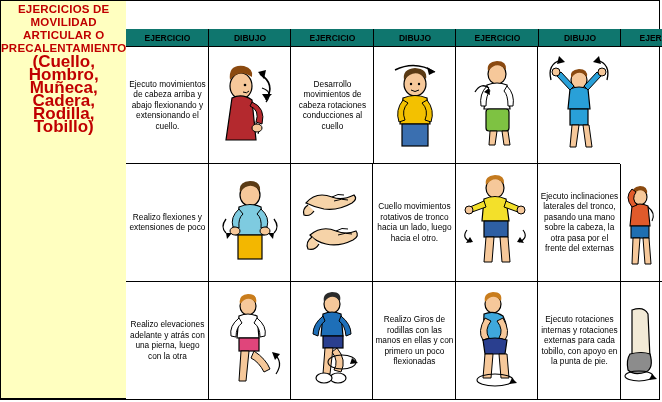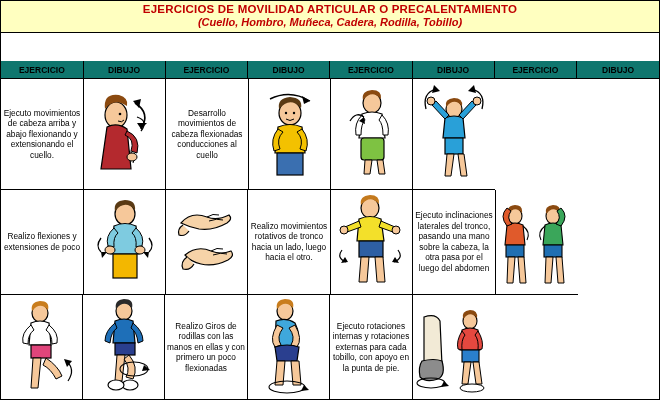--- a/index.html
+++ b/index.html
@@ -6,43 +6,42 @@
   body{
     width:662px;height:402px;
     background:#ffffff;
     font-family:"Liberation Sans", sans-serif;
     overflow:hidden;
   }
   .sheet{
     width:660px;height:400px;
     border:1px solid #000;
     box-sizing:border-box;
-    display:flex;flex-direction:column;
+    display:flex;flex-direction:row;
     background:#ffffff;
   }
   
   .title-block{
     border-bottom:1px solid #000;
     background:#ffffc0;
     text-align:center;
     padding:2px 0 3px 0;
   }
   .title-line1{
     color:#c00000;
     font-weight:bold;
     font-size:11.5px;
     letter-spacing:.2px;
     line-height:13px;
   }
   .title-line2{
     color:#c00000;
     font-weight:bold;
-    font-size:11px;
+    font-size:17px;
     line-height:13px;
-    font-style:italic;
   }
   
   .grid{
     flex:1;
     display:flex;flex-direction:column;
   }
   .row{display:flex;}
   .head-row{height:18px;background:#0f766e;margin-top:28px;}
   .head-cell{
     border-right:1px solid #000;
@@ -134,21 +133,21 @@
 
             <path d="M50 16 q16 10 6 26" stroke="#000" fill="none" stroke-width="1.6"></path>
             <polygon points="56,42 52,36 62,36" fill="#000"></polygon>
             <polygon points="48,14 56,12 54,21" fill="#000"></polygon>
             <path d="M52 30 q12 4 4 14" stroke="#000" fill="none" stroke-width="1.3"></path>
           </svg>
         </div>
       </div>
 
       <div class="cell c-txt2">
-        <div class="txt">Desarrollo movimientos de cabeza flexionadas conducciones al cuello</div>
+        <div class="txt">Desarrollo movimientos de cabeza rotaciones conducciones al cuello</div>
       </div>
 
       <div class="cell c-img2">
         <div class="pic">
           <svg width="80" height="95" viewBox="0 0 80 95">
             <ellipse cx="40" cy="26" rx="11" ry="12" fill="#f6c89a" stroke="#000" stroke-width="1.2"></ellipse>
             <path d="M29 22 q11 -13 22 -1 q2 -10 -11 -11 q-13 1 -11 12z" fill="#5a3a14"></path>
             <circle cx="36" cy="26" r="1.2" fill="#000"></circle>
             <circle cx="44" cy="26" r="1.2" fill="#000"></circle>
             <path d="M36 32 q4 3 8 0" stroke="#000" fill="none" stroke-width="1"></path>
@@ -240,21 +239,21 @@
 
             <path d="M18 58 q12 -10 26 -4 q10 4 20 0 q4 5 -3 9 q-14 7 -27 4 q-10 -2 -16 -9z" fill="#f6d3a8" stroke="#000" stroke-width="1.2"></path>
             <path d="M20 60 q-7 5 -4 12 q7 2 11 -5" fill="#f6d3a8" stroke="#000" stroke-width="1.2"></path>
             <path d="M44 54 q6 -4 12 -2" stroke="#000" fill="none" stroke-width="1"></path>
             <path d="M46 58 q8 -3 14 -1" stroke="#000" fill="none" stroke-width="1"></path>
           </svg>
         </div>
       </div>
 
       <div class="cell c-txt3">
-        <div class="txt">Realizo movimientos rotativos de tronco hacia un lado, luego hacia el otro.</div>
+        <div class="txt">Cuello movimientos rotativos de tronco hacia un lado, luego hacia el otro.</div>
       </div>
 
       <div class="cell c-img3">
         <div class="pic">
           <svg width="80" height="100" viewBox="0 0 80 100">
             <ellipse cx="38" cy="16" rx="9" ry="10" fill="#f6c89a" stroke="#000" stroke-width="1.2"></ellipse>
             <path d="M29 13 q9 -11 18 -1 q1 -9 -9 -9 q-11 1 -9 10z" fill="#c47a1e"></path>
             <path d="M27 27 q11 -5 22 0 l3 22 h-27z" fill="#f3e02a" stroke="#000" stroke-width="1.2"></path>
             <path d="M27 29 l-14 6 l2 5 l14 -5z" fill="#f3e02a" stroke="#000" stroke-width="1"></path>
             <path d="M49 29 l14 6 l-2 5 l-14 -5z" fill="#f3e02a" stroke="#000" stroke-width="1"></path>
@@ -265,21 +264,21 @@
             <path d="M43 65 l2 25 h8 l-2 -25z" fill="#f6c89a" stroke="#000" stroke-width="1"></path>
             <path d="M10 58 q-6 8 4 12" stroke="#000" fill="none" stroke-width="1.2"></path>
             <polygon points="16,70 9,71 13,65" fill="#000"></polygon>
             <path d="M66 58 q6 8 -4 12" stroke="#000" fill="none" stroke-width="1.2"></path>
             <polygon points="60,70 67,71 63,65" fill="#000"></polygon>
           </svg>
         </div>
       </div>
 
       <div class="cell c-txt4">
-        <div class="txt">Ejecuto inclinaciones laterales del tronco, pasando una mano sobre la cabeza, la otra pasa por el luego del abdomen</div>
+        <div class="txt">Ejecuto inclinaciones laterales del tronco, pasando una mano sobre la cabeza, la otra pasa por el frente del externas</div>
       </div>
 
       <div class="cell c-img4">
         <div class="pic">
           <svg width="80" height="95" viewBox="0 0 80 95">
 
             <g>
               <ellipse cx="18" cy="22" rx="7" ry="8" fill="#f6c89a" stroke="#000" stroke-width="1.1"></ellipse>
               <path d="M11 20 q7 -9 14 -1 q1 -8 -7 -8 q-9 1 -7 9z" fill="#8b4a10"></path>
               <path d="M10 31 q8 -4 16 0 l2 20 h-20z" fill="#e05a2b" stroke="#000" stroke-width="1.1"></path>
@@ -300,20 +299,23 @@
               <path d="M49 63 l-1 26 h6 l2 -26z" fill="#f6c89a" stroke="#000" stroke-width="1"></path>
               <path d="M59 63 l2 26 h6 l-2 -26z" fill="#f6c89a" stroke="#000" stroke-width="1"></path>
             </g>
           </svg>
         </div>
       </div>
     </div>
 
     <div class="row body-row">
 
+      <div class="cell c-txt">
+        <div class="txt">Realizo elevaciones adelante y atrás con una pierna, luego con la otra</div>
+      </div>
 
       <div class="cell c-img">
         <div class="pic">
           <svg width="80" height="100" viewBox="0 0 80 100">
             <ellipse cx="38" cy="16" rx="8" ry="9" fill="#f6c89a" stroke="#000" stroke-width="1.2"></ellipse>
             <path d="M30 14 q8 -10 16 -1 q2 -9 -8 -9 q-10 1 -8 10z" fill="#c97d1d"></path>
             <path d="M29 26 q9 -4 18 0 l2 22 h-22z" fill="#ffffff" stroke="#000" stroke-width="1.2"></path>
             <path d="M29 28 q-10 8 -8 18 l5 1 q0 -10 6 -14z" fill="#ffffff" stroke="#000" stroke-width="1"></path>
             <path d="M47 28 q10 8 8 18 l-5 1 q0 -10 -6 -14z" fill="#ffffff" stroke="#000" stroke-width="1"></path>
             <rect x="29" y="48" width="20" height="13" fill="#e0457b" stroke="#000" stroke-width="1.2"></rect>

